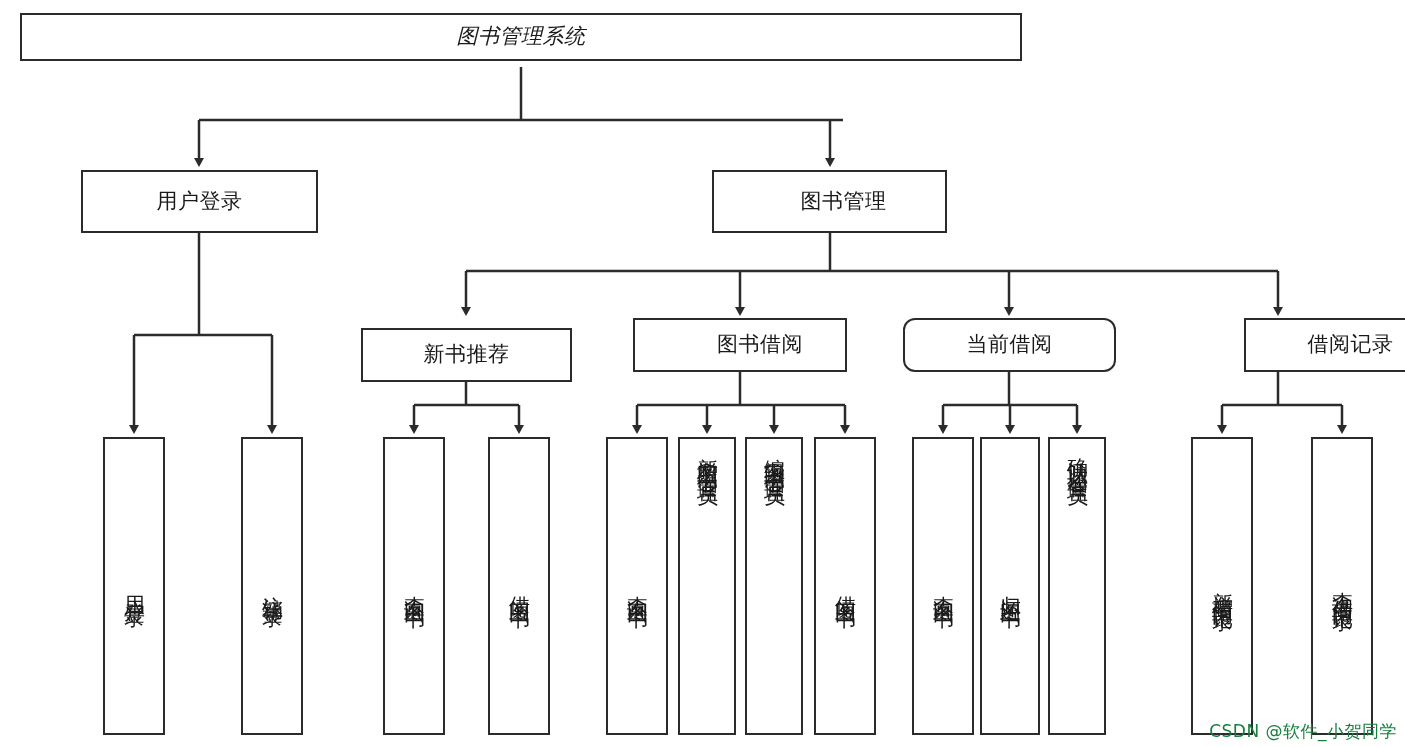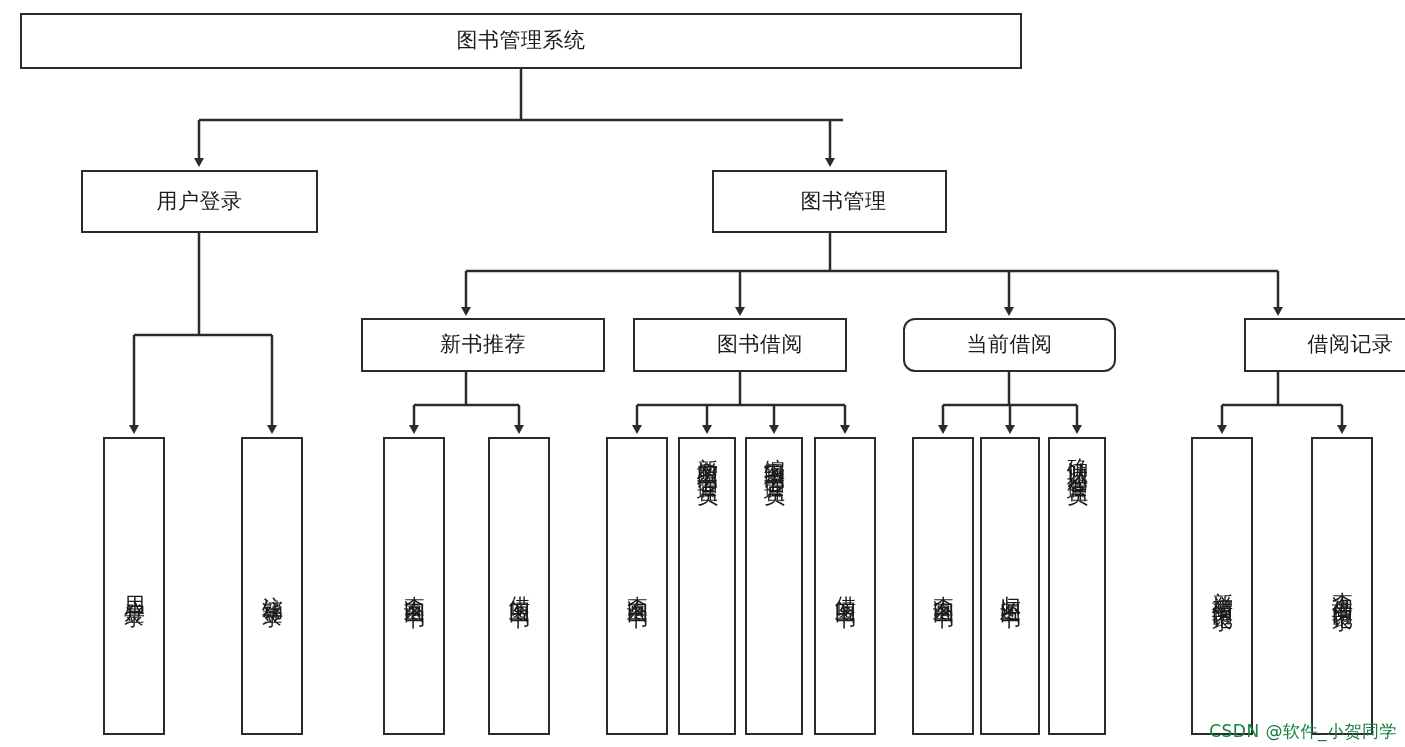--- a/index.html
+++ b/index.html
@@ -115,33 +115,33 @@
       <path d="M1010,405 L1010,427" marker-end="url(#arrow)"></path>
       <path d="M1077,405 L1077,427" marker-end="url(#arrow)"></path>
 
       <path d="M1278,372 L1278,405"></path>
       <path d="M1222,405 L1342,405"></path>
       <path d="M1222,405 L1222,427" marker-end="url(#arrow)"></path>
       <path d="M1342,405 L1342,427" marker-end="url(#arrow)"></path>
     </g>
   </svg>
 
-  <div class="node horiz" style="left:20px; top:13px; width:1002px; height:56px;">
+  <div class="node horiz" style="left:20px; top:13px; width:1002px; height:48px;font-style:italic;">
     <span class="label">图书管理系统</span>
   </div>
 
   <div class="node horiz" style="left:81px; top:170px; width:237px; height:63px;">
     <span class="label">用户登录</span>
   </div>
 
   <div class="node horiz" style="left:712px; top:170px; width:235px; height:63px;padding-left:28px;">
     <span class="label">图书管理</span>
   </div>
 
-  <div class="node horiz" style="left:361px; top:318px; width:244px; height:54px;">
+  <div class="node horiz" style="left:361px; top:328px; width:211px; height:54px;">
     <span class="label">新书推荐</span>
   </div>
 
   <div class="node horiz" style="left:633px; top:318px; width:214px; height:54px;padding-left:40px;">
     <span class="label">图书借阅</span>
   </div>
 
   <div class="node horiz" style="left:903px; top:318px; width:213px; height:54px;border-radius:12px;">
     <span class="label">当前借阅</span>
   </div>

